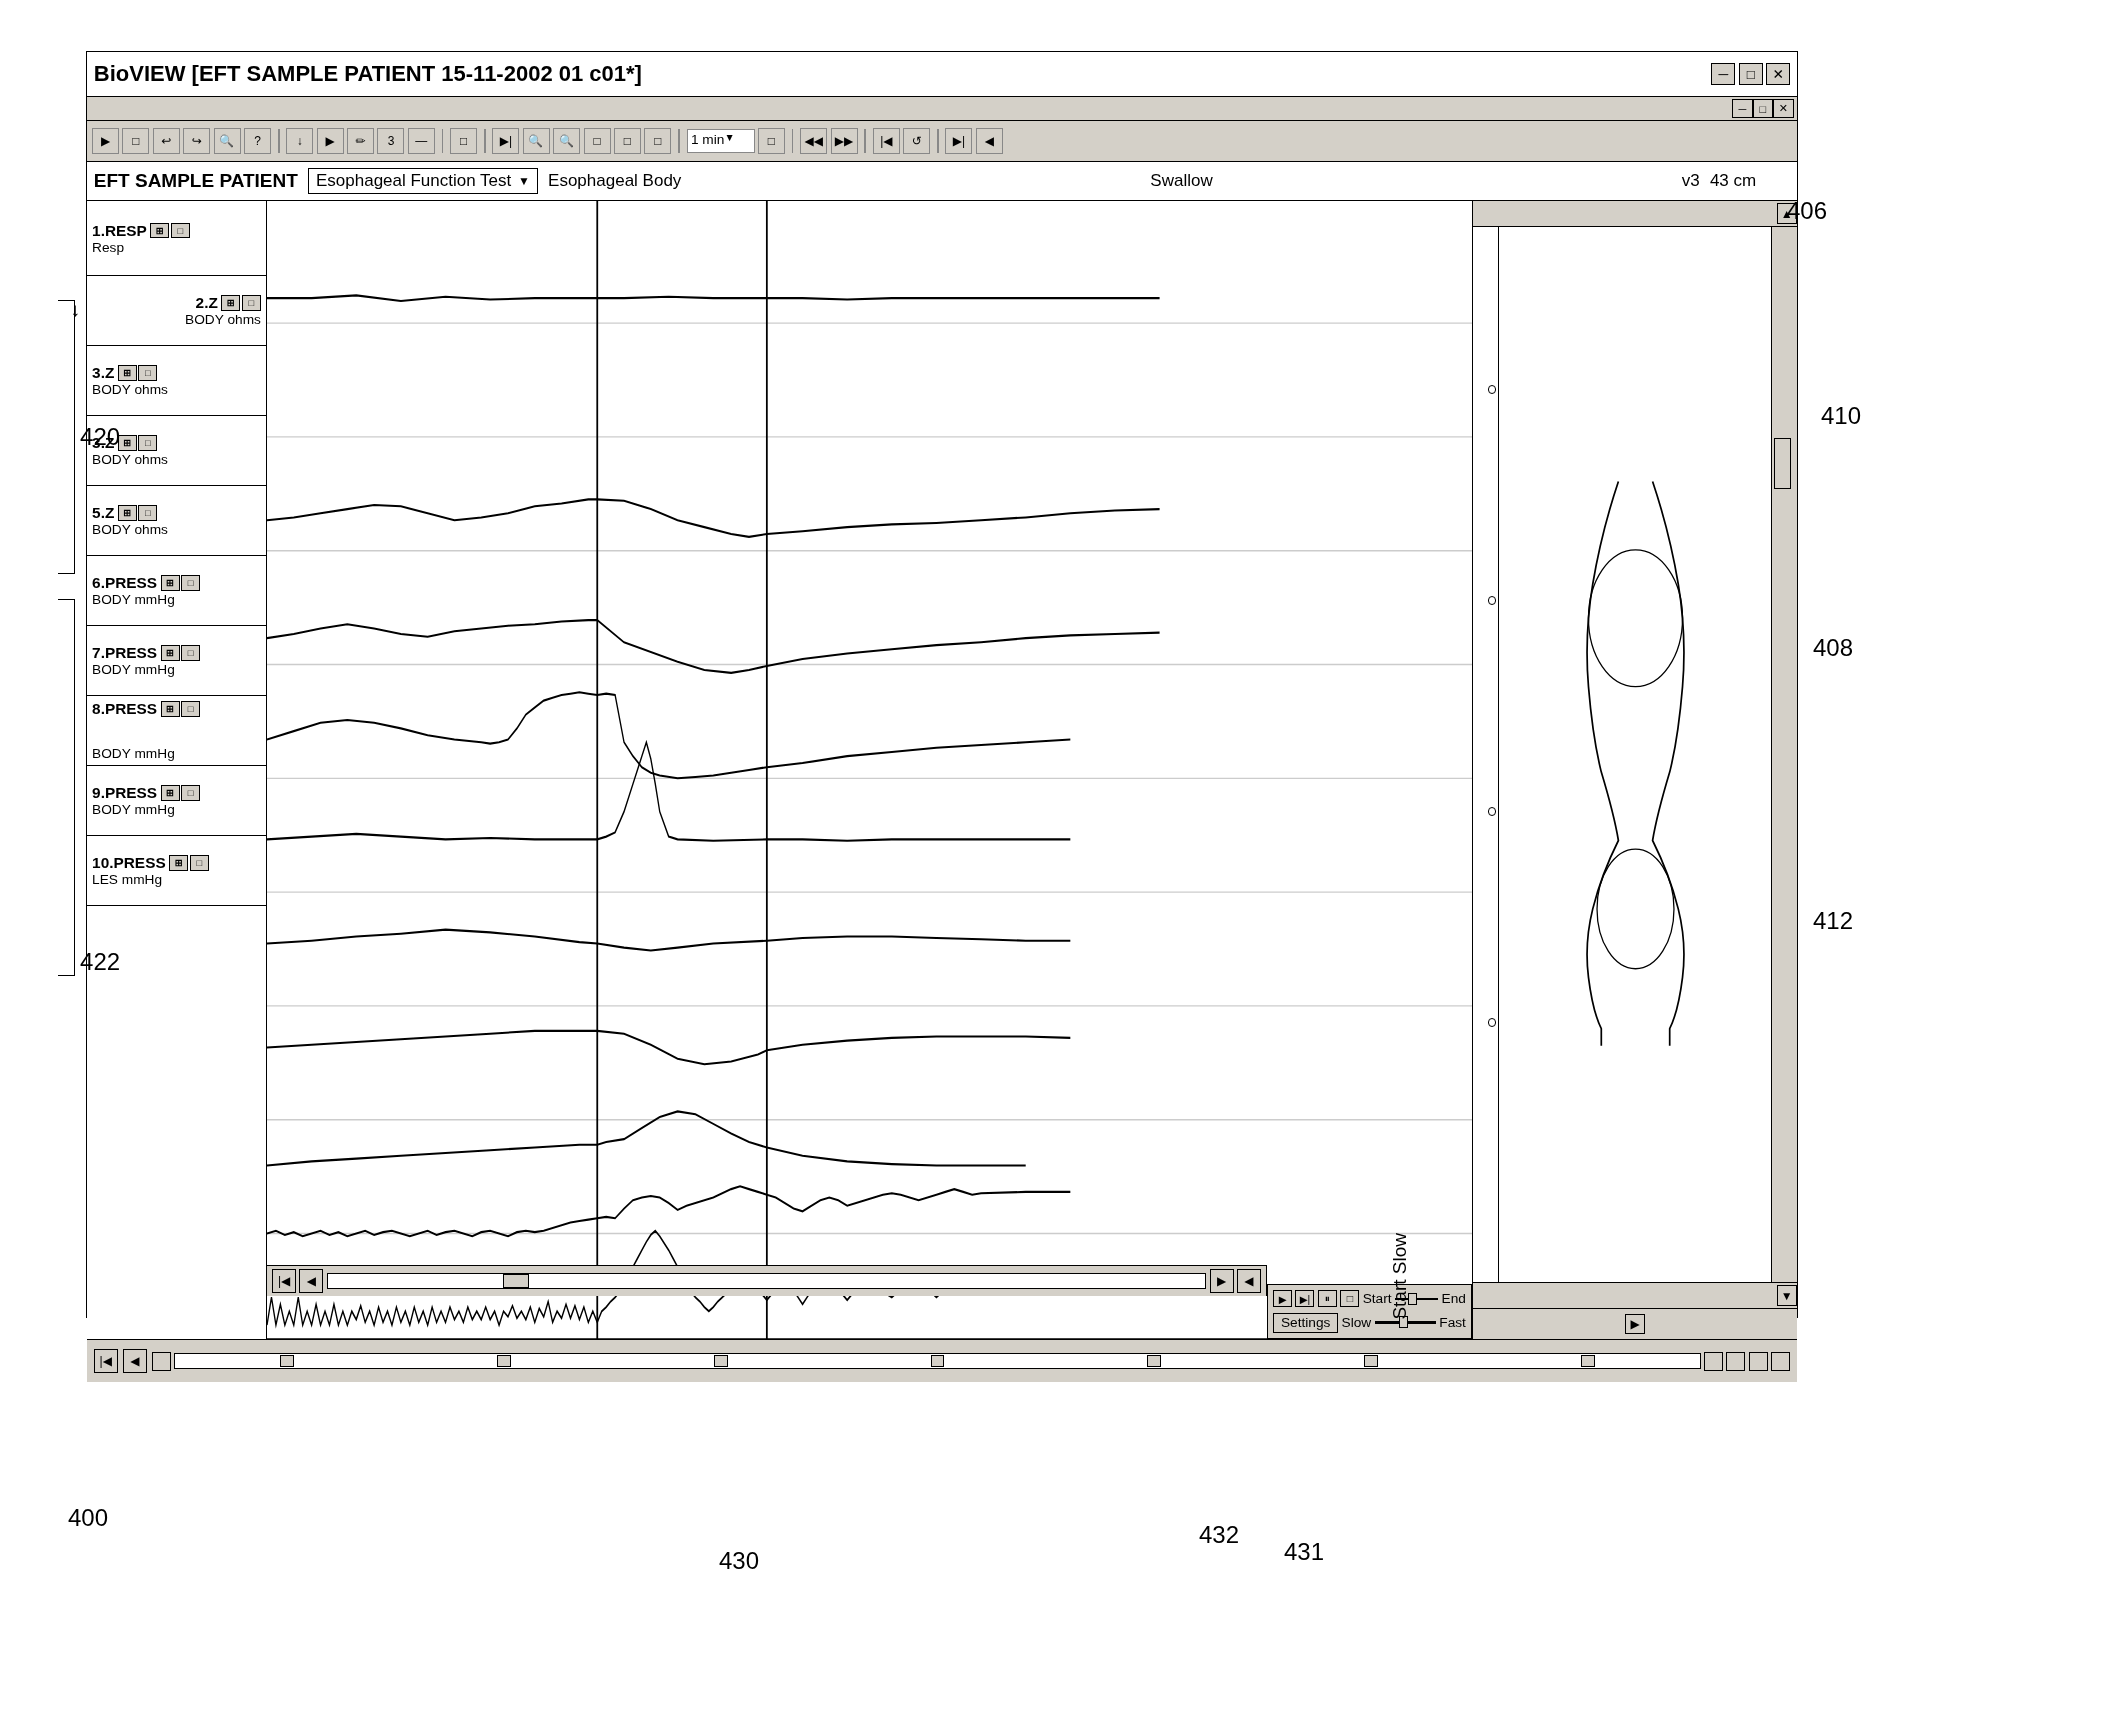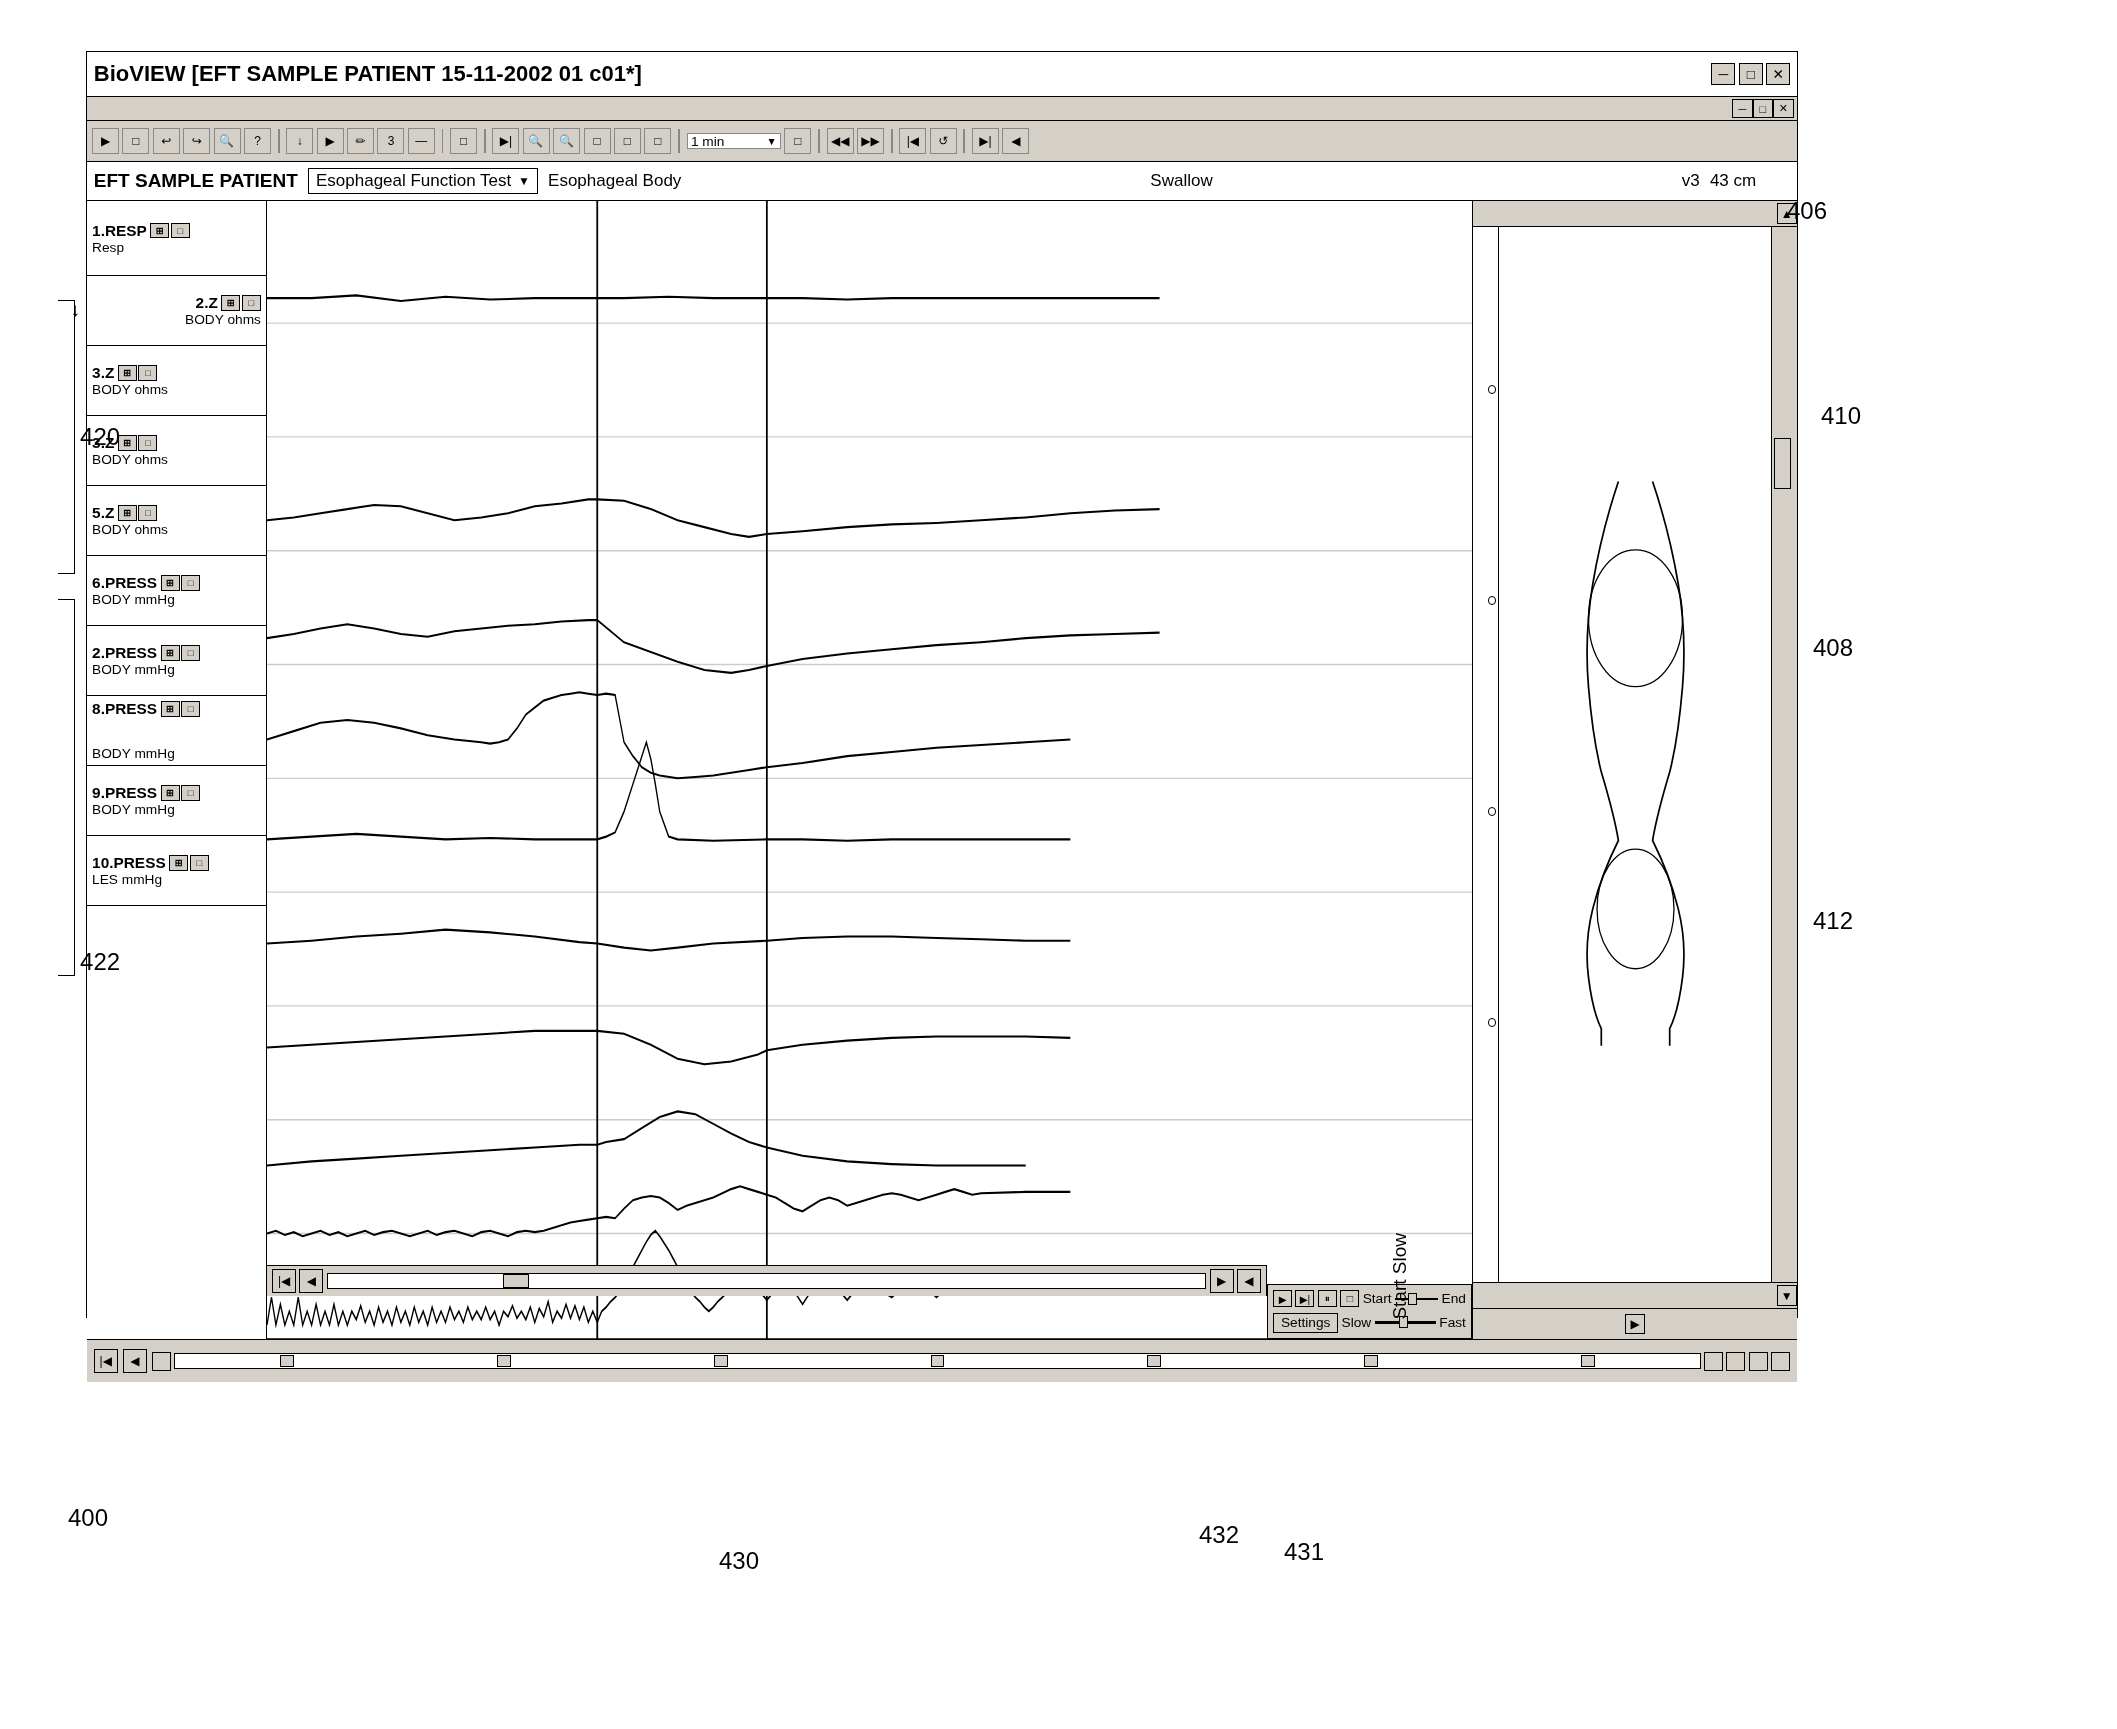--- a/index.html
+++ b/index.html
@@ -82,28 +82,27 @@
 
     .toolbar-separator {
       width: 1.7px;
       height: 24px;
       background: #888;
       margin: 0 3.4px;
     }
 
     .toolbar-dropdown {
       display: flex;
-      align-items: center;
+      align-items: flex-start;
       border: 0.9px solid #888;
       background: #fff;
       padding: 1.7px 3.4px;
       font-size: 13.7px;
-      height: 16px;
+      height: 24px;
       min-width: 68px;
-      gap: 42px;
     }
 
     
     .patient-bar {
       display: flex;
       align-items: center;
       border-bottom: 1.7px solid #000;
       padding: 3.4px 6.8px;
       height: 39px;
       background: #fff;
@@ -435,21 +434,21 @@
               <div class="ch-icon">□</div>
             </div>
           </div>
           <div class="channel-unit">
             <span>BODY</span> <span>mmHg</span>
           </div>
         </div>
 
         <div class="channel-row ch7">
           <div class="channel-name">
-            <span>2.PRESS</span>
+            <span>7.PRESS</span>
             <div class="channel-icons">
               <div class="ch-icon">⊞</div>
               <div class="ch-icon">□</div>
             </div>
           </div>
           <div class="channel-unit">
             <span>BODY</span> <span>mmHg</span>
           </div>
         </div>
 

